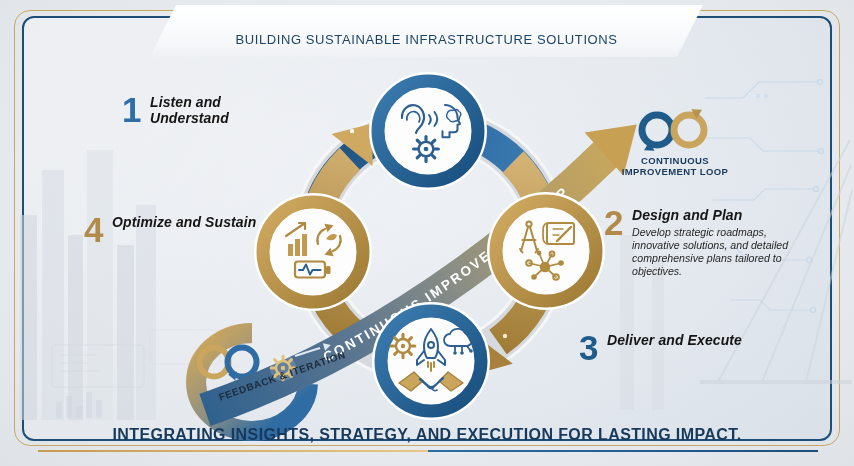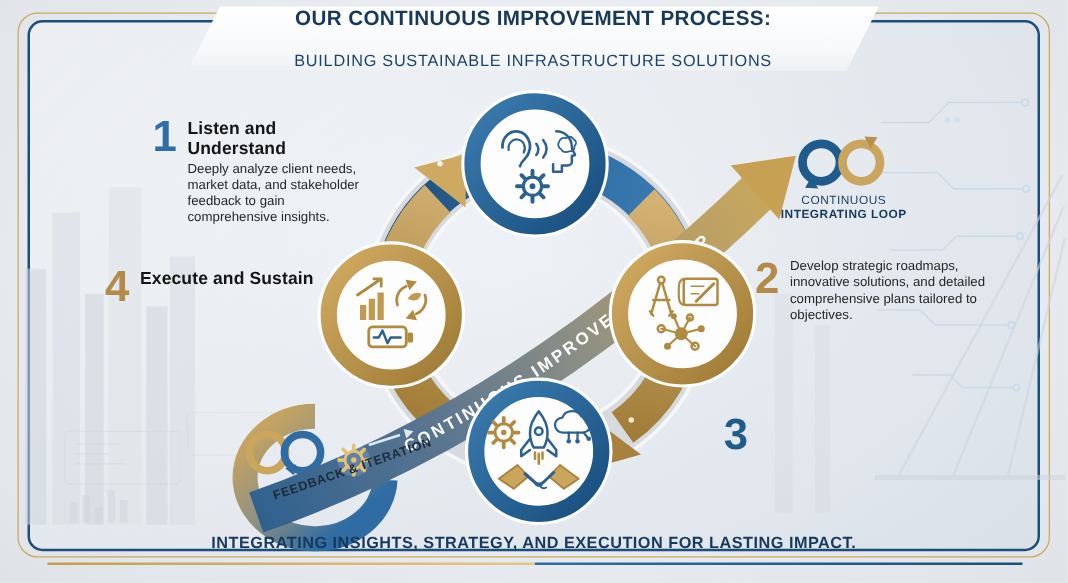--- a/index.html
+++ b/index.html
@@ -19,35 +19,35 @@
   .banner { position:absolute; left:150px; top:5px; width:553px; height:52px;
     background:linear-gradient(180deg,#ffffff 0%,#f6f8fa 70%,#eef1f4 100%);
     clip-path:polygon(26px 0, 100% 0, calc(100% - 26px) 100%, 0 100%);
     display:flex; flex-direction:column; justify-content:center; align-items:center;
     box-shadow:0 3px 6px rgba(40,60,90,.18); z-index:6; }
   .banner .l1 { font-size:16.5px; font-weight:800; color:#17395c; letter-spacing:.3px; }
   .banner .l2 { font-size:13px; font-weight:400; color:#1d4468; letter-spacing:.6px; margin-top:16px; }
   
   .step { position:absolute; z-index:7; }
   .step .num { position:absolute; font-size:35px; font-weight:800; line-height:.9; }
-  .step .txt { position:absolute; }
+  .step .txt { position:absolute;font-style:italic; }
   .step h3 { font-size:14px; font-weight:700; color:#151515; margin-bottom:3px; letter-spacing:.1px; }
   .step p  { font-size:10.6px; line-height:1.24; color:#262626; }
   .num-blue { color:#2f6da6; } .num-gold { color:#b28a4a; } .num-navy { color:#1f5c8c; }
   
   .loop-badge { position:absolute; left:613px; top:155px; width:124px; text-align:center; z-index:7; }
-  .loop-badge .b1 { font-size:9.5px; font-weight:400; color:#17395c; letter-spacing:.4px; }
+  .loop-badge .b1 { font-size:9.5px; font-weight:700; color:#17395c; letter-spacing:.4px; }
   .loop-badge .b2 { font-size:9.5px; font-weight:800; color:#17395c; letter-spacing:.4px; }
   
   .feedback { position:absolute; left:219px; top:392px; transform:rotate(-19deg);
     transform-origin:left center; font-size:10px; font-weight:800; color:#1d2b3a;
     letter-spacing:.6px; z-index:7; }
   
   .tagline { position:absolute; left:0; top:426px; width:100%; text-align:center;
-    font-size:13px; font-weight:700; color:#17395c; letter-spacing:.4px; z-index:7; }
+    font-size:16px; font-weight:700; color:#17395c; letter-spacing:.4px; z-index:7; }
   .divider-gold { position:absolute; left:38px; top:450px; width:390px; height:2.4px;
     background:linear-gradient(90deg,#c69c4e,#e4c887); z-index:7; }
   .divider-blue { position:absolute; left:428px; top:450px; width:390px; height:2.4px;
     background:linear-gradient(90deg,#2e6ca3,#1d4e79); z-index:7; }
   svg.canvas { position:absolute; left:0; top:0; z-index:3; }
 </style>
 </head>
 <body>
 
 <div id="stage">
@@ -313,55 +313,55 @@
         <g transform="translate(-1,18)">
           <rect x="-17" y="-8.5" width="30" height="16" rx="3" stroke="#b08a3e" stroke-width="2.2"></rect>
           <rect x="14" y="-4" width="4.5" height="8" rx="1.5" fill="#b08a3e" stroke="none"></rect>
           <path d="M -13 0 h 4 l 3 -5.5 l 4 10 l 2.5 -4.5 h 8" stroke="#2c6090" stroke-width="2"></path>
         </g>
       </g>
     </g>
   </svg>
 
   <div class="banner">
-    <div class="l1">OUR CONTINUOUS IMPROVEMENT PROCESS:</div>
     <div class="l2">BUILDING SUSTAINABLE INFRASTRUCTURE SOLUTIONS</div>
   </div>
 
   <div class="step" style="left:122px; top:92px; width:170px; height:80px;">
     <span class="num num-blue" style="left:0; top:2px;">1</span>
     <div class="txt" style="left:28px; top:2px; width:140px;">
       <h3>Listen and Understand</h3>
-      <p>Deeply analyze client needs, market data, and stakeholder feedback to gain comprehensive insights.</p>
     </div>
   </div>
 
   <div class="step" style="left:604px; top:205px; width:190px; height:90px;">
     <span class="num num-gold" style="left:0; top:2px;">2</span>
     <div class="txt" style="left:28px; top:2px; width:162px;">
+      <h3>Design and Plan</h3>
       <p>Develop strategic roadmaps, innovative solutions, and detailed comprehensive plans tailored to objectives.</p>
     </div>
   </div>
 
   <div class="step" style="left:579px; top:330px; width:200px; height:90px;">
     <span class="num num-navy" style="left:0; top:2px;">3</span>
     <div class="txt" style="left:28px; top:2px; width:172px;">
+      <h3>Deliver and Execute</h3>
     </div>
   </div>
 
   <div class="step" style="left:84px; top:212px; width:185px; height:105px;">
     <span class="num num-gold" style="left:0; top:2px;">4</span>
     <div class="txt" style="left:28px; top:2px; width:156px;">
-      <h3>Execute and Sustain</h3>
+      <h3>Optimize and Sustain</h3>
     </div>
   </div>
 
   <div class="loop-badge">
     <div class="b1">CONTINUOUS</div>
-    <div class="b2">INTEGRATING LOOP</div>
+    <div class="b2">IMPROVEMENT LOOP</div>
   </div>
 
   <div class="feedback">FEEDBACK &amp; ITERATION</div>
 
   <div class="tagline">INTEGRATING INSIGHTS, STRATEGY, AND EXECUTION FOR LASTING IMPACT.</div>
   <div class="divider-gold"></div>
   <div class="divider-blue"></div>
 
 </div>
 

